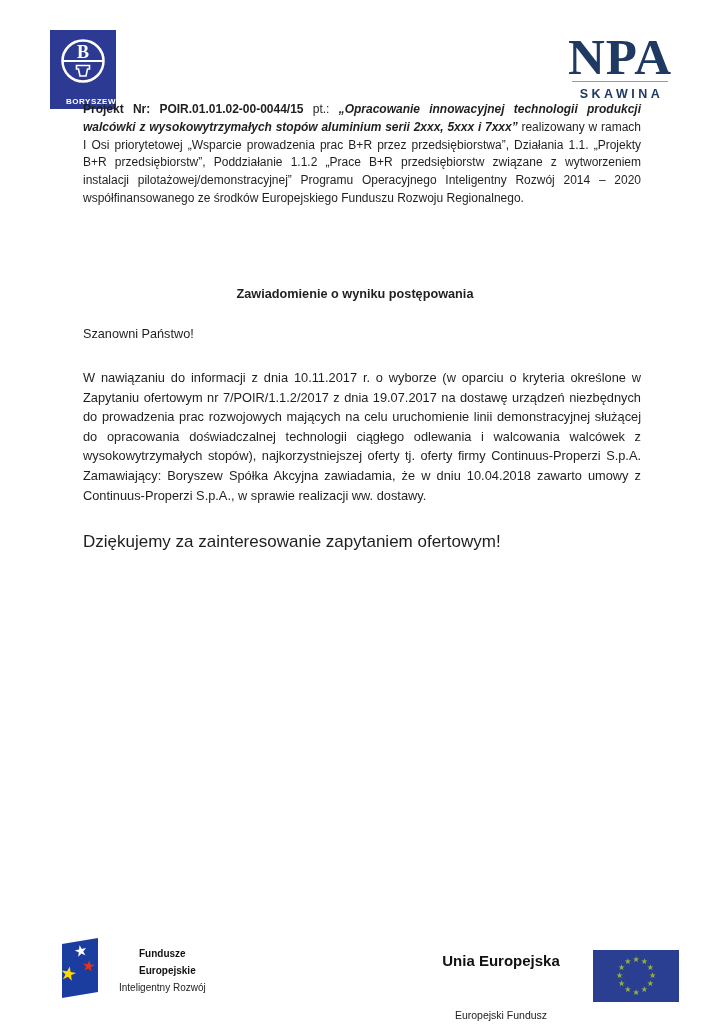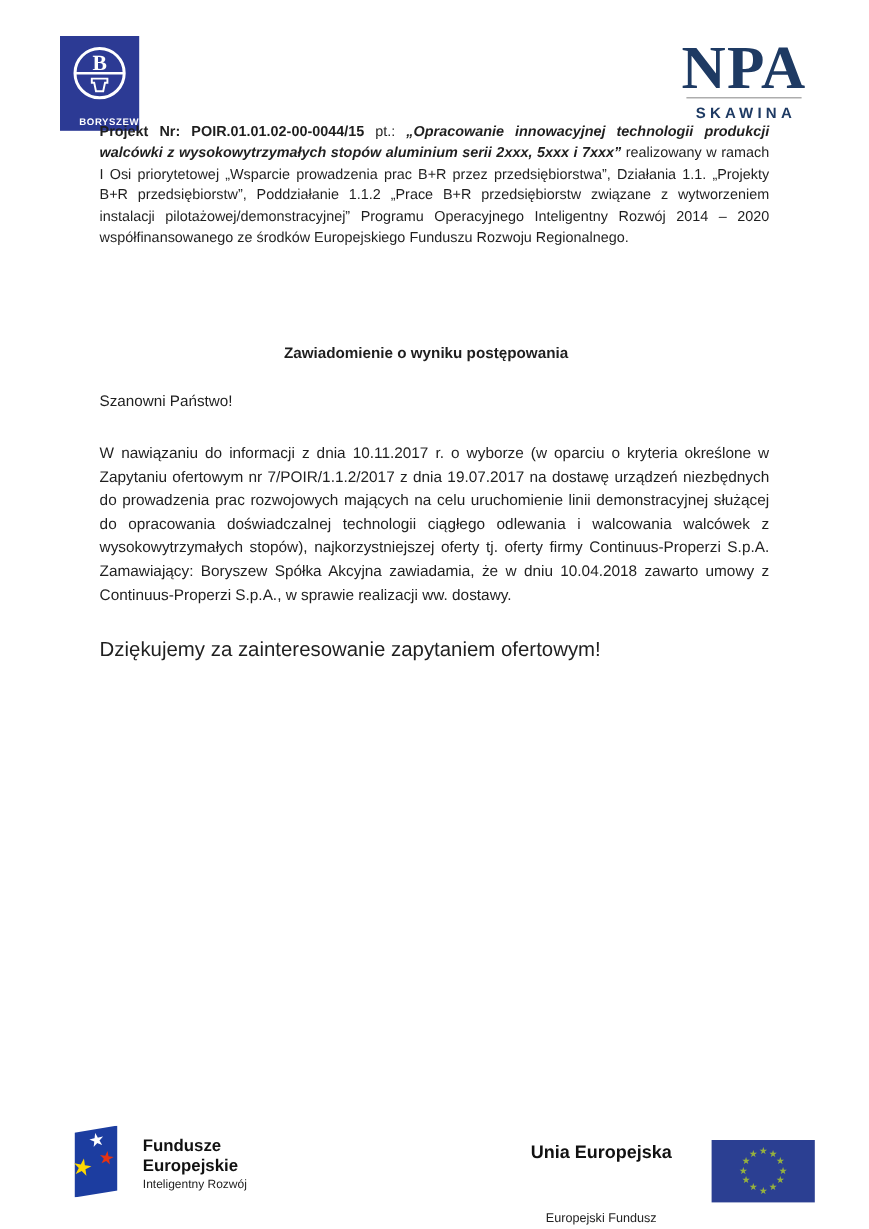--- a/index.html
+++ b/index.html
@@ -93,21 +93,21 @@
     background: #1c3da0;
     clip-path: polygon(0 10%, 100% 0, 100% 90%, 0 100%);
     flex: 0 0 auto;
   }
   .fe-flag-wrap { position: relative; width: 44px; height: 62px; flex: 0 0 auto; }
   .fe-star { position: absolute; line-height: 1; }
   .fe-star.white  { color: #ffffff; font-size: 15px; left: 12px; top: 5px;  transform: rotate(-12deg); }
   .fe-star.yellow { color: #ffd800; font-size: 19px; left: -2px; top: 26px; transform: rotate(10deg); }
   .fe-star.red    { color: #e63312; font-size: 15px; left: 20px; top: 20px; transform: rotate(8deg); }
   .fe-text { margin-left: 13px; padding-top: 8px; }
-  .fe-main { font-size: 14px; font-weight: bold; line-height: 16.5px; color: #111; }
+  .fe-main { font-size: 10px; font-weight: bold; line-height: 16.5px; color: #111; margin-left: 20px; }
   .fe-sub  { font-size: 10px; color: #222; margin-top: 3px; }
 
   
   .eu-logo { position: absolute; left: 400px; top: 950px; }
   .eu-text {
     position: absolute; left: 12px; top: 2px; width: 178px;
     text-align: center;
   }
   .eu-main { font-size: 15px; font-weight: bold; color: #111; line-height: 17px; }
   .eu-sub  { font-size: 10.5px; color: #222; line-height: 12.5px; margin-top: 40px; }

